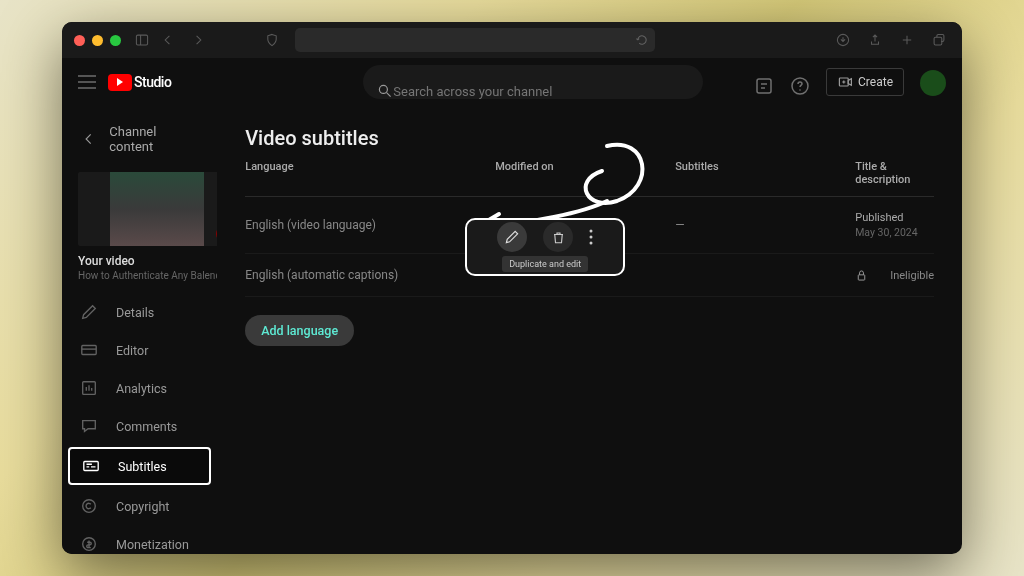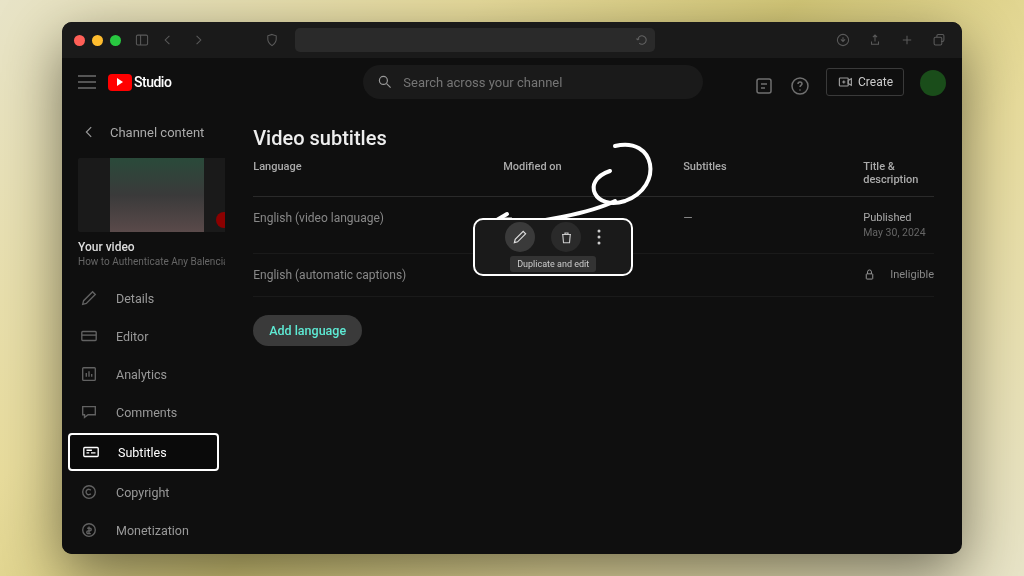--- a/index.html
+++ b/index.html
@@ -14,21 +14,21 @@
 .shield{margin-left:60px}
 .urlbar{flex:1;height:24px;background:#2a2a2a;border-radius:5px;margin:0 12px 0 16px;position:relative;max-width:360px}
 .reload{position:absolute;right:6px;top:5px;opacity:.5}
 .tb-right{display:flex;gap:18px;margin-left:auto;margin-right:4px}
 .topbar{height:48px;display:flex;align-items:center;padding:0 16px;gap:12px;background:#0f0f0f}
 .hamburger{width:18px;height:14px;opacity:.6}
 .logo{display:flex;align-items:center;gap:2px}
 .yt-icon{width:24px;height:17px;background:#ff0000;border-radius:4px;position:relative}
 .yt-icon::after{content:"";position:absolute;left:9px;top:4px;border-left:6px solid #fff;border-top:4px solid transparent;border-bottom:4px solid transparent}
 .logo-text{color:#fff;font-size:14px;font-weight:500;letter-spacing:-0.5px}
-.searchbar{margin-left:180px;width:340px;height:34px;background:#1a1a1a;border-radius:20px;display:flex;align-items:center;padding:0 14px;gap:10px}
+.searchbar{margin-left:180px;width:340px;height:34px;background:#1a1a1a;border-radius:20px;display:flex;align-items:flex-end;padding:0 14px;}
 .searchbar input{background:none;border:none;color:#aaa;font-size:13px;flex:1;outline:none}
 .topbar-right{margin-left:auto;display:flex;align-items:flex-end;gap:16px}
 .icon-btn{width:20px;height:20px;opacity:.7;cursor:pointer}
 .create-btn{display:flex;align-items:center;gap:5px;border:1px solid #3a3a3a;padding:5px 10px;border-radius:3px;color:#ccc;font-size:12px}
 .avatar{width:26px;height:26px;border-radius:50%;background:#1a4d1a}
 .body{display:flex;height:calc(100% - 84px)}
 .sidebar{width:190px;background:#0f0f0f;padding:8px 0;overflow-y:auto}
 .back-row{display:flex;align-items:center;gap:14px;padding:10px 18px;color:#aaa;font-size:13px}
 .thumb{margin:8px 16px;width:158px;height:74px;background:#1a1a1a;border-radius:2px;position:relative;overflow:hidden}
 .thumb-inner{position:absolute;left:32px;top:0;width:94px;height:74px;background:linear-gradient(180deg,#2a4a3a 0%,#3a3a3a 50%,#5a4a4a 100%)}
@@ -38,24 +38,24 @@
 .nav-item{display:flex;align-items:center;gap:18px;padding:10px 18px;color:#999;font-size:12.5px;cursor:pointer}
 .nav-item.active{background:#0a0a0a;color:#fff;border:2px solid #fff;border-radius:4px;margin:2px 6px;padding:8px 12px}
 .nav-item.active .nav-ic{opacity:1}
 .nav-ic{width:18px;height:18px;opacity:.6;flex-shrink:0}
 .nav-divider{height:14px}
 .main{flex:1;padding:20px 28px;color:#ddd;position:relative}
 .page-title{font-size:20px;font-weight:500;color:#eee}
 .table{width:100%}
 .thead{display:flex;padding:10px 0;border-bottom:1px solid #2a2a2a;color:#aaa;font-size:11px;font-weight:500}
 .col-lang{width:250px}.col-mod{width:180px}.col-sub{width:180px}.col-td{flex:1}
-.trow{display:flex;padding:14px 0;border-bottom:1px solid #1a1a1a;color:#888;font-size:12px;align-items:flex-start}
+.trow{display:flex;padding:14px 0;border-bottom:1px solid #1a1a1a;color:#888;font-size:12px;align-items:center}
 .td-pub{color:#aaa;font-size:11px}
 .td-date{color:#666;font-size:10.5px;margin-top:2px}
-.td-inel{display:flex;align-items:center;gap:14px;color:#888;font-size:11px}
+.td-inel{display:flex;align-items:center;gap:22px;color:#888;font-size:11px}
 .add-lang{margin-top:18px;background:#3a3a3a;color:#5eead4;border:none;padding:8px 16px;border-radius:16px;font-size:12.5px;font-weight:500;cursor:pointer}
 .annotation{position:absolute;left:190px;top:-10px;width:260px;height:180px;pointer-events:none}
 .callout{position:absolute;left:248px;top:112px;width:160px;height:58px;border:2.5px solid #fff;border-radius:10px;background:#1a1a1a;display:flex;flex-direction:column;align-items:center;justify-content:center;gap:4px;z-index:10}
 .callout-row{display:flex;gap:16px;align-items:center}
 .callout-btn{width:30px;height:30px;border-radius:50%;background:#2a2a2a;display:flex;align-items:center;justify-content:center}
 .callout-btn.hl{background:#3a3a3a}
 .tooltip{background:#333;color:#ccc;font-size:9px;padding:3px 7px;border-radius:3px}
 svg{display:block}
 .sv{stroke:#999;stroke-width:1.5;fill:none}
 .svf{fill:#999}

